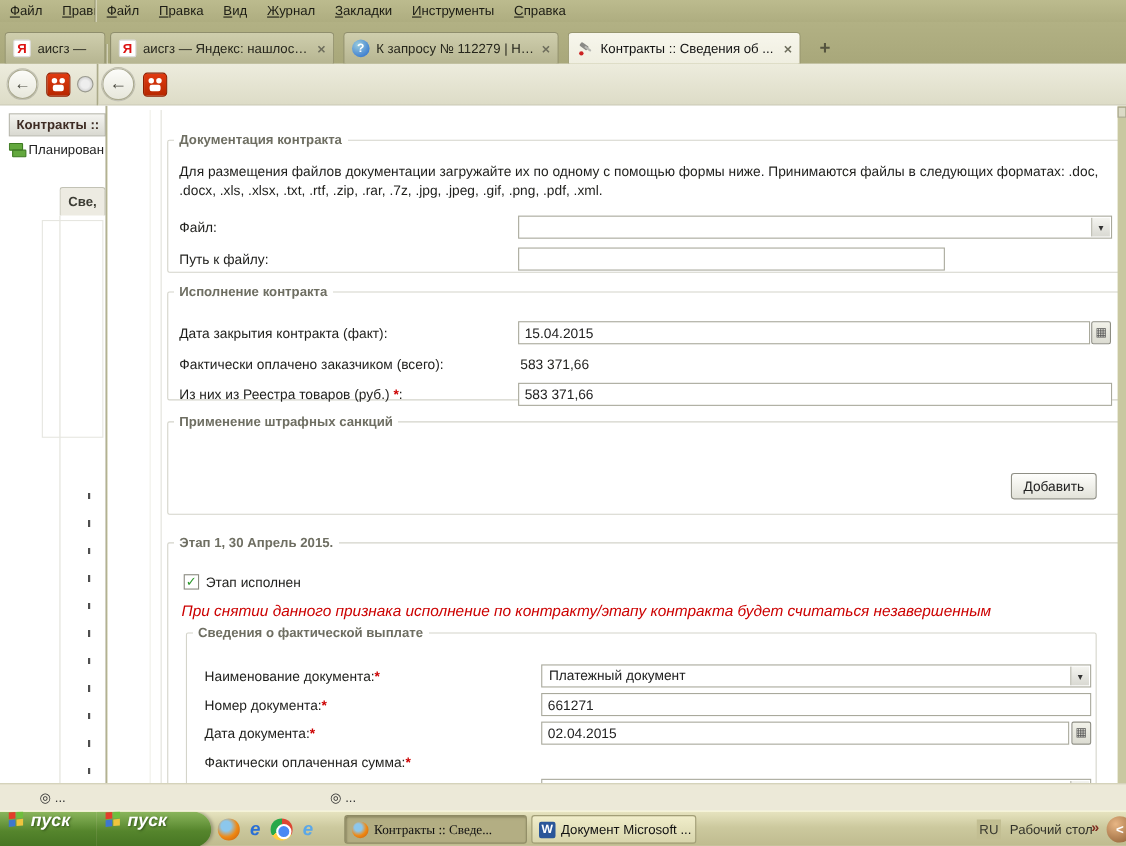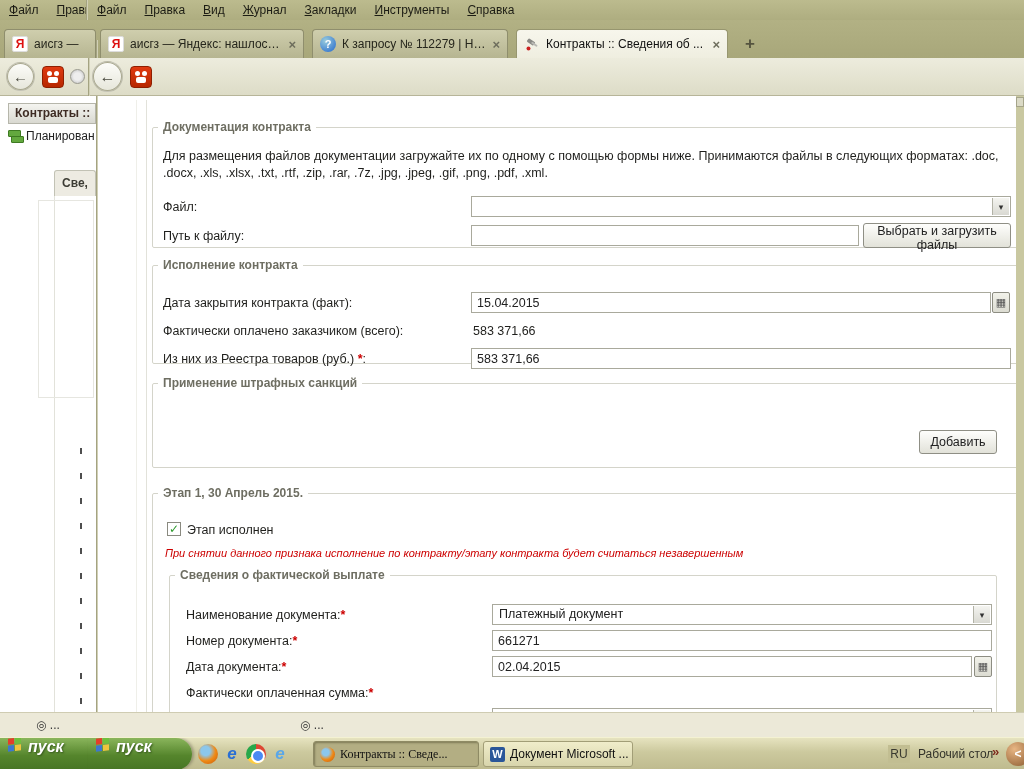--- a/index.html
+++ b/index.html
@@ -95,21 +95,21 @@
              background:linear-gradient(#f4f4f0,#d9d9d2); border-left:1px solid #b2b2a6;
              color:#333; font-size:9px; text-align:center; line-height:19px; }
   .calbtn { position:absolute; width:18px; height:21px; border:1px solid #8d8d82;
             background:linear-gradient(#f2f2ea,#dcdcd2); color:#555; font-size:11px;
             text-align:center; line-height:19px; border-radius:2px; }
   .pbtn { position:absolute; border:1px solid #8f8f85; border-radius:3px; font-size:12.5px; color:#222;
           background:linear-gradient(#fefefc,#e2e2d9); text-align:center; font-family:"Liberation Sans",sans-serif; }
   .static-val { position:absolute; font-size:12.5px; color:#1f1f1c; }
   .checkbox { position:absolute; width:14px; height:14px; background:#fff; border:1px solid #8a8a80;
               color:#2e9a2e; font-weight:bold; font-size:12px; line-height:13px; text-align:center; }
-  .warning { position:absolute; color:#c00; font-style:italic; font-size:11px; white-space:nowrap; }
+  .warning { position:absolute; color:#c00; font-style:italic; font-size:14px; white-space:nowrap; }
 
   
   .statusstrip { position:absolute; left:0; top:712px; width:1024px; height:25px; background:#ece9d8;
                  border-top:1px solid #cfccb2; }
   .status-frag { position:absolute; top:5px; color:#333; font-size:12px; }
 
   
   .taskbar { position:absolute; left:0; top:737px; width:1024px; height:32px;
              background:linear-gradient(#e6e3bf,#ccc99e 45%,#bfbb8f); border-top:1px solid #f4f2d2; overflow:hidden; }
   .startbtn { position:absolute; top:0; height:32px; background:linear-gradient(#8ab55c,#55852c 55%,#467523);
@@ -256,21 +256,20 @@
       <div class="flabel" style="left:10px; top:14px; white-space:normal; width:844px; line-height:17px;">
         <span>Для размещения файлов документации загружайте их по одному с помощью формы ниже. Принимаются файлы в следующих форматах: .doc,</span><br><span>.docx, .xls, .xlsx, .txt, .rtf, .zip, .rar, .7z, .jpg, .jpeg, .gif, .png, .pdf, .xml.</span>
       </div>
       <span class="flabel" style="left:10px; top:66px;">Файл:</span>
       <div class="fselect" style="left:318px; top:62px; width:540px;">
         <span></span>
         <span class="arrow">▾</span>
       </div>
       <span class="flabel" style="left:10px; top:95px;">Путь к файлу:</span>
       <input class="tinput" style="left: 318px; top: 91px; width: 388px;" value="">
-      <button class="pbtn" style="left:710px; top:89px; width:148px; height:25px;">Выбрать и загрузить файлы</button>
     </fieldset>
 
     <fieldset class="fs" style="left:152px; top:162px; width:866px; height:106px;">
       <legend>Исполнение контракта</legend>
       <span class="flabel" style="left:10px; top:24px;">Дата закрытия контракта (факт):</span>
       <input class="tinput" style="left: 318px; top: 20px; width: 520px;" value="15.04.2015">
       <span class="calbtn" style="left:839px; top:20px;">▦</span>
       <span class="flabel" style="left:10px; top:52px;">Фактически оплачено заказчиком (всего):</span>
       <span class="static-val" style="left:320px; top:52px;">583 371,66</span>
       <span class="flabel" style="left:10px; top:80px;"><span>Из них из Реестра товаров (руб.)</span> <span class="req">*</span><span>:</span></span>

